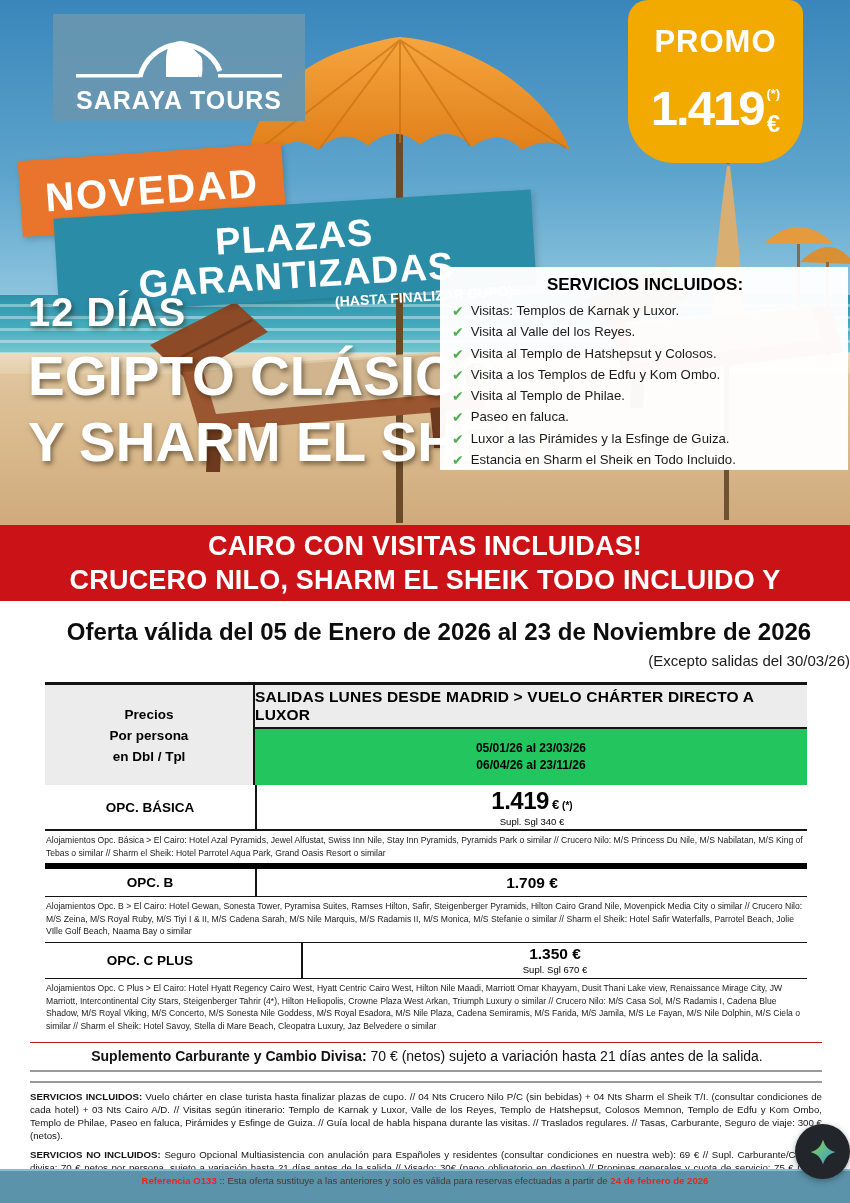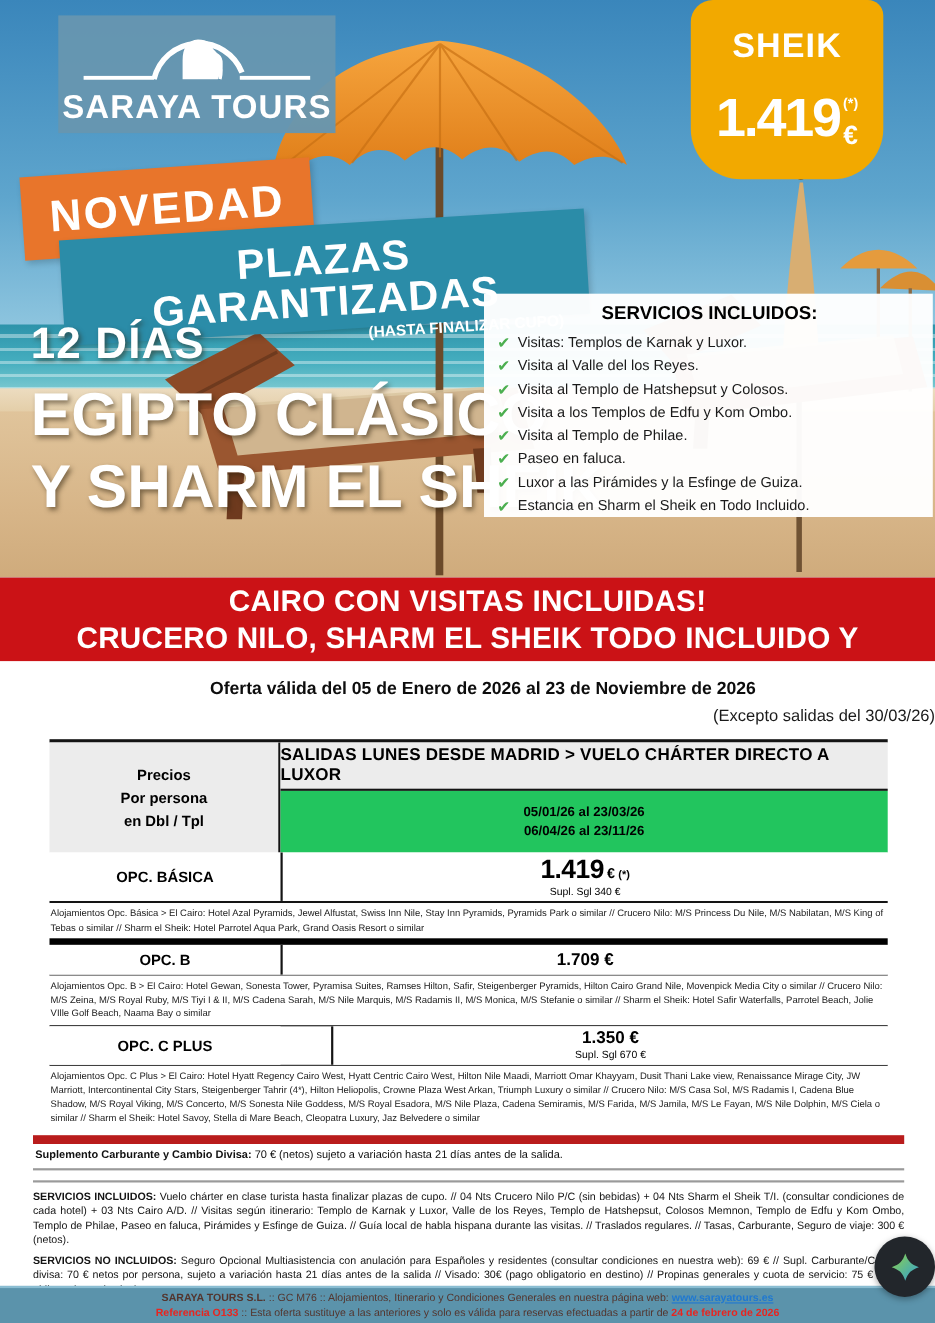--- a/index.html
+++ b/index.html
@@ -15,21 +15,21 @@
        background:repeating-linear-gradient(180deg,rgba(255,255,255,0) 0 9px,rgba(255,255,255,.38) 9px 12px);}
   .shore{position:absolute;left:0;top:353px;width:850px;height:26px;
        background:linear-gradient(180deg,#ecdcc0,#e2cba3);}
   .sand{position:absolute;left:0;top:374px;width:850px;height:151px;
        background:linear-gradient(180deg,#e0c49b 0%,#d7b588 60%,#cfab7c 100%);}
   .hero-svg{position:absolute;left:0;top:0;}
 
   
   .logo-box{position:absolute;left:53px;top:14px;width:252px;height:107px;
         background:rgba(103,150,176,.96);display:flex;flex-direction:column;align-items:center;justify-content:flex-end;padding-bottom:8px;box-sizing:border-box;}
-  .brand-name{color:#fff;font-size:30px;font-weight:700;letter-spacing:1px;line-height:1;}
+  .brand-name{color:#fff;font-size:25px;font-weight:700;letter-spacing:1px;line-height:1;}
 
   
   .promo{position:absolute;left:628px;top:0;width:175px;height:163px;background:#f2a900;
         border-radius:14px 14px 46px 46px;border-top-left-radius:20px;text-align:center;}
   .promo-label{color:#fff;font-weight:700;font-size:31px;letter-spacing:1px;margin-top:24px;}
   .promo-price-row{position:absolute;left:0;right:0;top:84px;display:flex;justify-content:center;align-items:flex-end;color:#fff;}
   .promo-big{font-size:49px;font-weight:700;letter-spacing:-2px;line-height:1;}
   .promo-cur-wrap{display:flex;flex-direction:column;align-items:center;margin-left:3px;}
   .promo-ast{font-size:13px;font-weight:700;line-height:1;margin-bottom:14px;}
   .promo-eur{font-size:24px;font-weight:700;line-height:.8;}
@@ -58,21 +58,21 @@
   .services-list li{display:flex;align-items:baseline;font-size:13.2px;color:#1a1a1a;line-height:20.3px;}
   .check{color:#4caf50;font-weight:700;font-size:14px;margin-right:7px;transform:translateY(1px);}
 
   
   .banner{position:absolute;left:0;top:525px;width:850px;height:76px;background:#cb1216;
         display:flex;flex-direction:column;align-items:center;justify-content:center;}
   .banner div{color:#fff;font-weight:700;font-size:27px;line-height:34px;letter-spacing:.2px;}
 
   
   .content{position:absolute;left:0;top:601px;width:850px;}
-  .offer-title{font-size:16px;font-weight:700;color:#0d0d0d;text-align:center;margin-top:17px;margin-left:28px;}
+  .offer-title{font-size:24px;font-weight:700;color:#0d0d0d;text-align:center;margin-top:17px;margin-left:28px;}
   .offer-sub{font-size:15px;color:#1a1a1a;text-align:right;margin-top:6px;}
 
   .ptable{margin:13px 43px 0 45px;border-top:3px solid #141414;}
   .grid2{display:grid;grid-template-columns:210px 1fr;}
   .left-head{background:#ececec;border-right:2px solid #141414;display:flex;flex-direction:column;
         align-items:center;justify-content:center;}
   .left-head div{font-size:13.5px;font-weight:700;color:#000;line-height:21px;}
   .col-header{background:#ececec;border-bottom:2px solid #141414;height:42px;display:flex;align-items:center;justify-content:center;}
   .col-header span{font-size:15.5px;font-weight:700;color:#000;letter-spacing:.2px;}
   .dates{height:56px;display:flex;flex-direction:column;align-items:center;justify-content:center;background:#22c55e;}
@@ -87,21 +87,21 @@
   .price-basic .ast{font-size:10px;font-weight:700;margin-left:3px;}
   .price-med{font-size:15.5px;font-weight:700;color:#000;}
   .supl{font-size:9.5px;color:#000;margin-top:1px;}
   .row-basica{height:44px;}
   .row-b{height:27px;}
   .row-c{height:35px;gap:46px;}
   .hotels{font-size:8.6px;color:#1a1a1a;line-height:12.6px;padding:3px 1px 4px 1px;background:#fff;}
   .rule-thick{border-bottom:6px solid #000000;}
   .rule-thin{border-bottom:1.5px solid #141414;}
 
-  .fuel{margin:6px 28px 0 30px;border-top:8px solid #b91c1c;padding:5px 0 6px 2px;font-size:10px;color:#111;}
+  .fuel{margin:6px 28px 0 30px;border-top:1px solid #b91c1c;padding:5px 0 6px 2px;font-size:14px;color:#111;text-align:center;}
   .fuel b{font-weight:700;}
   .double-rule{margin:0 28px 0 30px;height:9px;border-top:2px solid #9a9a9a;border-bottom:2px solid #9a9a9a;}
 
   .paras{margin:8px 28px 0 30px;}
   .para{font-size:9.7px;color:#141414;line-height:12.9px;text-align:justify;margin-bottom:6px;}
   .para b{font-weight:700;}
 
   
   .footer{position:absolute;left:0;bottom:0;width:850px;height:34px;background:#5b93ab;
         border-top:2px solid #8abdd2;box-sizing:border-box;text-align:center;padding-top:3px;}
@@ -181,21 +181,21 @@
         <rect x="2" y="44" width="64" height="3.5" fill="#fff"></rect>
         <rect x="144" y="44" width="64" height="3.5" fill="#fff"></rect>
         <path d="M66,47 A42 42 0 0 1 146,41" fill="none" stroke="#fff" stroke-width="5"></path>
         <path d="M92,47 L92,30 Q92,12 106,11 Q119,11 120,22 Q132,25 127,40 L124,47 Z" fill="#fff"></path>
         <path d="M118,20 Q130,30 126,47" fill="none" stroke="#fff" stroke-width="3"></path>
       </svg>
       <div class="brand-name">SARAYA TOURS</div>
     </div>
 
     <div class="promo">
-      <div class="promo-label">SHEIK</div>
+      <div class="promo-label">PROMO</div>
       <div class="promo-price-row">
         <span class="promo-big">1.419</span>
         <span class="promo-cur-wrap">
           <span class="promo-ast">(*)</span>
           <span class="promo-eur">€</span>
         </span>
       </div>
     </div>
 
     <div class="ribbon-novedad">
@@ -327,23 +327,20 @@
       <div class="para">
         <b>SERVICIOS NO INCLUIDOS:</b><span> Seguro Opcional Multiasistencia con anulación para Españoles y residentes (consultar condiciones en nuestra web): 69 € // Supl. Carburante/Cambio divisa: 70 € netos por persona, sujeto a variación hasta 21 días antes de la salida // Visado: 30€ (pago obligatorio en destino) // Propinas generales y cuota de servicio: 75 € (pago obligatorio en destino).</span>
       </div>
       <div class="para">
         <b>NOTAS IMPORTANTES:</b><span> Precios NO válidos el 30/03/26.  // Consultar condiciones de vuelos, los billetes ofertados son NO reembolsables // Los precios publicados son por persona Doble o Triple // Oferta basada en condiciones especiales de contratación y cancelación en caso de desistimiento por parte del consumidor // Los precios finales pueden variar debido a modificaciones de tarifas, tasas, carburantes y/o cambios de divisas hasta 21 días antes de la salida.</span>
       </div>
     </div>
   </div>
 
   <div class="footer">
-    <div class="l1">
-      <span class="b">SARAYA TOURS S.L.</span><span> :: GC M76 ::  Alojamientos, Itinerario y Condiciones Generales en nuestra página web:  </span><a>www.sarayatours.es</a>
-    </div>
     <div class="l2">
       <span class="red">Referencia O133</span><span> :: Esta oferta sustituye a las anteriores y solo es válida para reservas efectuadas a partir de </span><span class="red">24 de febrero de 2026</span>
     </div>
   </div>
 
   <button class="widget">
     <svg width="36" height="36" viewBox="0 0 64 64">
       <defs>
         <linearGradient id="starg" x1="0" y1="0" x2="1" y2="1">
           <stop offset="0" stop-color="#8fd24a"></stop>

